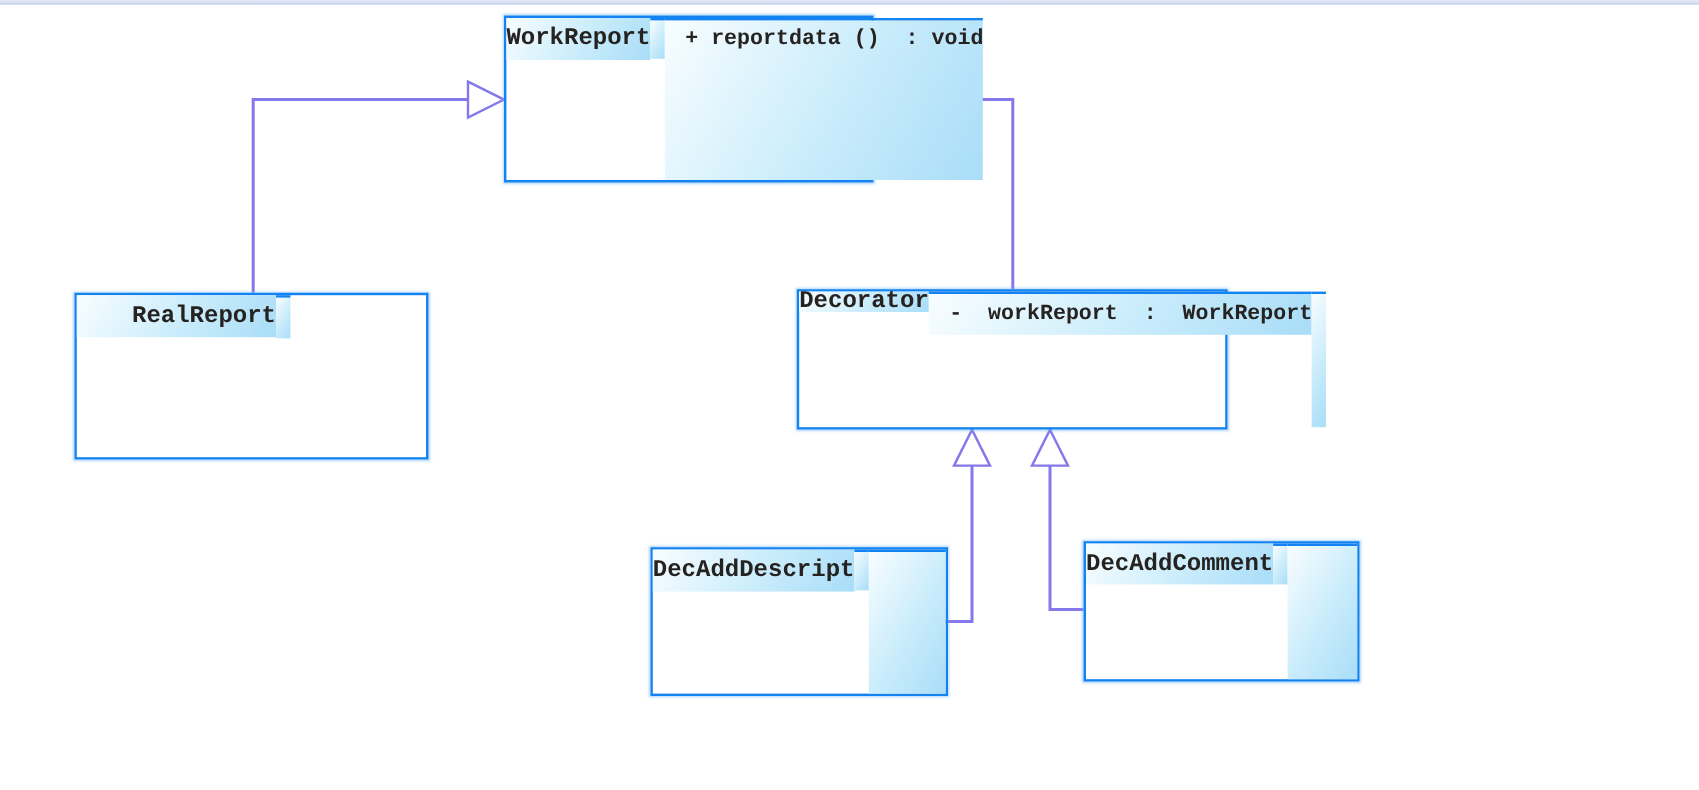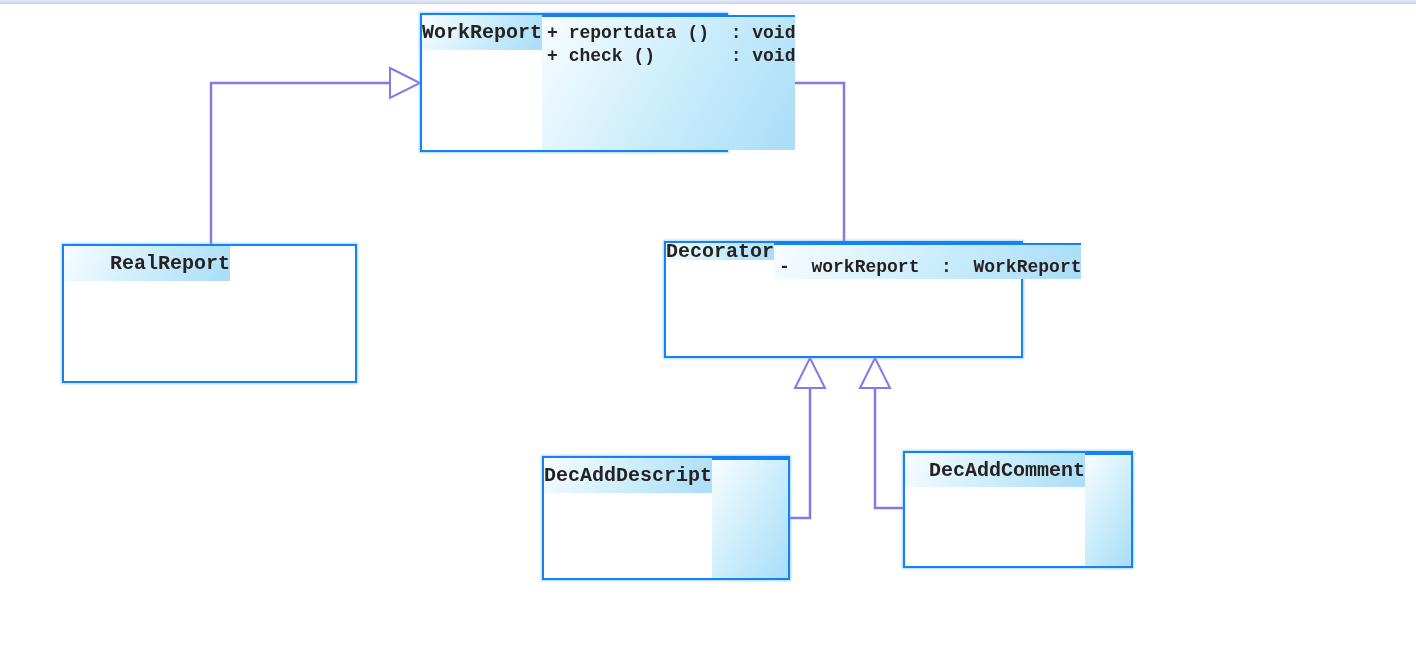--- a/index.html
+++ b/index.html
@@ -21,47 +21,47 @@
     position:absolute;box-sizing:border-box;
     border:2px solid #1283f0;
     box-shadow:0 0 2px 1px rgba(110,180,245,.55);
     display:flex;flex-direction:row;
     color:#262220;
   }
   .sec{
     box-sizing:border-box;flex:0 0 auto;
     background:linear-gradient(120deg,#f8fdff 0%,#c9ecfb 55%,#a9ddf8 100%);
   }
-  .sec + .sec{border-top:2px solid #1283f0;}
+  .sec + .sec{border-top:2px solid #1283f0;padding-left:12px;}
   .sec.grow{flex:1 1 auto;}
   .head{
     font-size:20px;font-weight:bold;text-align:center;
     display:flex;align-items:center;justify-content:center;
   }
   .row{
     font-size:18px;font-weight:bold;white-space:pre;
     line-height:23px;padding-left:5px;
   }
   .ops{padding-top:5px;}
   .attr-mid{display:flex;align-items:center;}
   
   #cls-workreport{left:420px;top:13px;width:308px;height:139px;}
   #cls-workreport .s1{height:35px;}
   #cls-workreport .s2{height:34px;}
   #cls-realreport{left:62px;top:244px;width:295px;height:139px;}
   #cls-realreport .s1{height:35px;padding-left:46px;}
   #cls-realreport .s2{height:36px;}
   #cls-decorator{left:664px;top:241px;width:359px;height:117px;}
   #cls-decorator .s1{height:17px;}
-  #cls-decorator .s2{height:36px;align-items:flex-end;}
+  #cls-decorator .s2{height:36px;}
   #cls-decadddescript{left:542px;top:456px;width:248px;height:124px;}
   #cls-decadddescript .s1{height:35px;}
   #cls-decadddescript .s2{height:34px;}
   #cls-decaddcomment{left:903px;top:451px;width:230px;height:117px;}
-  #cls-decaddcomment .s1{height:34px;padding-left:24px;}
+  #cls-decaddcomment .s1{height:34px;}
   #cls-decaddcomment .s2{height:34px;}
 </style>
 </head>
 <body>
 
 <div class="topbar"></div>
 
 <svg class="connectors" width="1416" height="658" viewBox="0 0 1416 658" xmlns="http://www.w3.org/2000/svg">
   <g>
     <path class="edge" d="M 211 244 L 211 83 L 390 83"></path>
@@ -79,21 +79,20 @@
     <path class="edge" d="M 903 508 L 875 508 L 875 388"></path>
     <polygon class="arrowhead" points="860,388 875,358 890,388"></polygon>
   </g>
 </svg>
 
 <div class="uml-class" id="cls-workreport">
   <div class="sec head s1">WorkReport</div>
   <div class="sec s2"></div>
   <div class="sec grow ops">
     <div class="row">+ reportdata ()  : void</div>
-    <div class="row">+ check ()       : void</div>
   </div>
 </div>
 
 <div class="uml-class" id="cls-realreport">
   <div class="sec head s1">RealReport</div>
   <div class="sec s2"></div>
 </div>
 
 <div class="uml-class" id="cls-decorator">
   <div class="sec head s1">Decorator</div>

